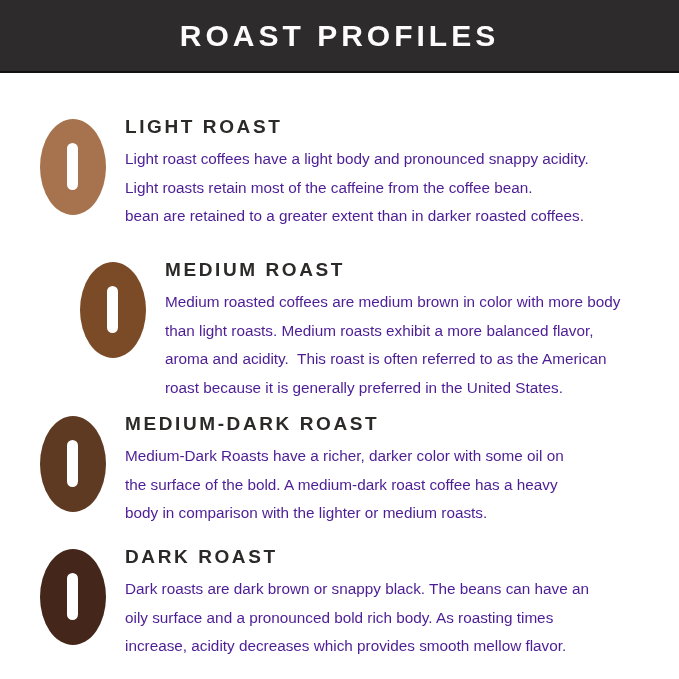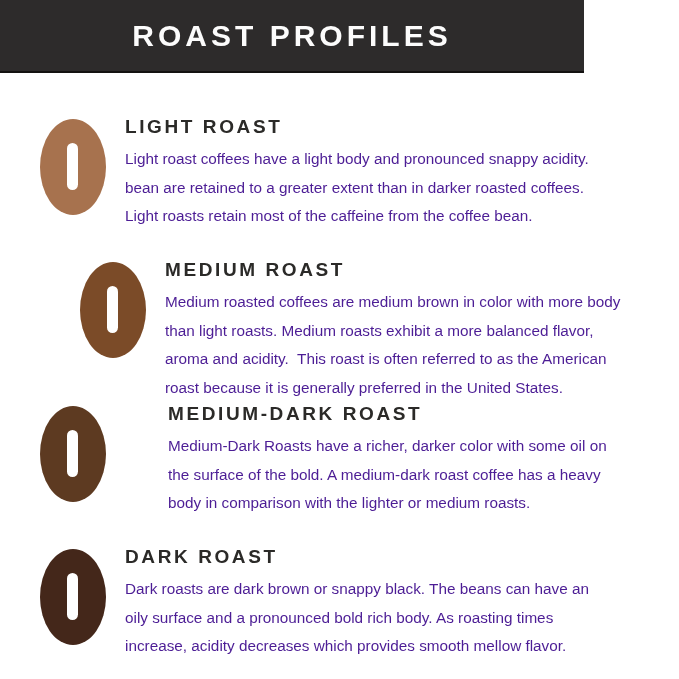--- a/index.html
+++ b/index.html
@@ -7,39 +7,39 @@
   .page {
     position:relative;
     width:679px; height:679px;
     background:#ffffff;
     overflow:hidden;
     font-family:"Liberation Sans", sans-serif;
     margin:0 auto;
   }
   .header {
     position:absolute; top:0; left:0;
-    width:584px; height:73px;
+    width:679px; height:73px;
     background:#2D2B2B;
     border-bottom:2px solid #131211;
     display:flex; align-items:center; justify-content:center;text-align:center;
   }
   .header-title {
     color:#FCFCFC;
     font-size:30px;
     font-weight:bold;
     letter-spacing:4px;
     white-space:nowrap;
   }
   .section {
     position:absolute; left:0;
     width:537px;
   }
   .sec-1 { top:112px; }
   .sec-2 { top:255px;margin-left:40px; }
-  .sec-3 { top:399px;padding-left:43px; }
+  .sec-3 { top:409px; }
   .sec-4 { top:542px; }
   .bean {
     position:absolute;
     left:40px; top:7px;
     width:66px; height:96px;
     border-radius:50%;
   }
   .bean-slit {
     position:absolute;
     left:27px; top:24px;
@@ -76,22 +76,22 @@
     <div class="header-title">ROAST PROFILES</div>
   </div>
 
   <div class="section sec-1">
     <div class="bean" style="background: rgb(167, 114, 78);">
       <div class="bean-slit"></div>
     </div>
     <div class="content">
       <div class="roast-title">LIGHT ROAST</div>
       <div class="body-line">Light roast coffees have a light body and pronounced snappy acidity.</div>
+      <div class="body-line">Light roasts retain most of the caffeine from the coffee bean.</div>
       <div class="body-line">bean are retained to a greater extent than in darker roasted coffees.</div>
-      <div class="body-line">Light roasts retain most of the caffeine from the coffee bean.</div>
     </div>
   </div>
 
   <div class="section sec-2">
     <div class="bean" style="background: rgb(123, 75, 40);">
       <div class="bean-slit"></div>
     </div>
     <div class="content">
       <div class="roast-title">MEDIUM ROAST</div>
       <div class="body-line">Medium roasted coffees are medium brown in color with more body</div>

